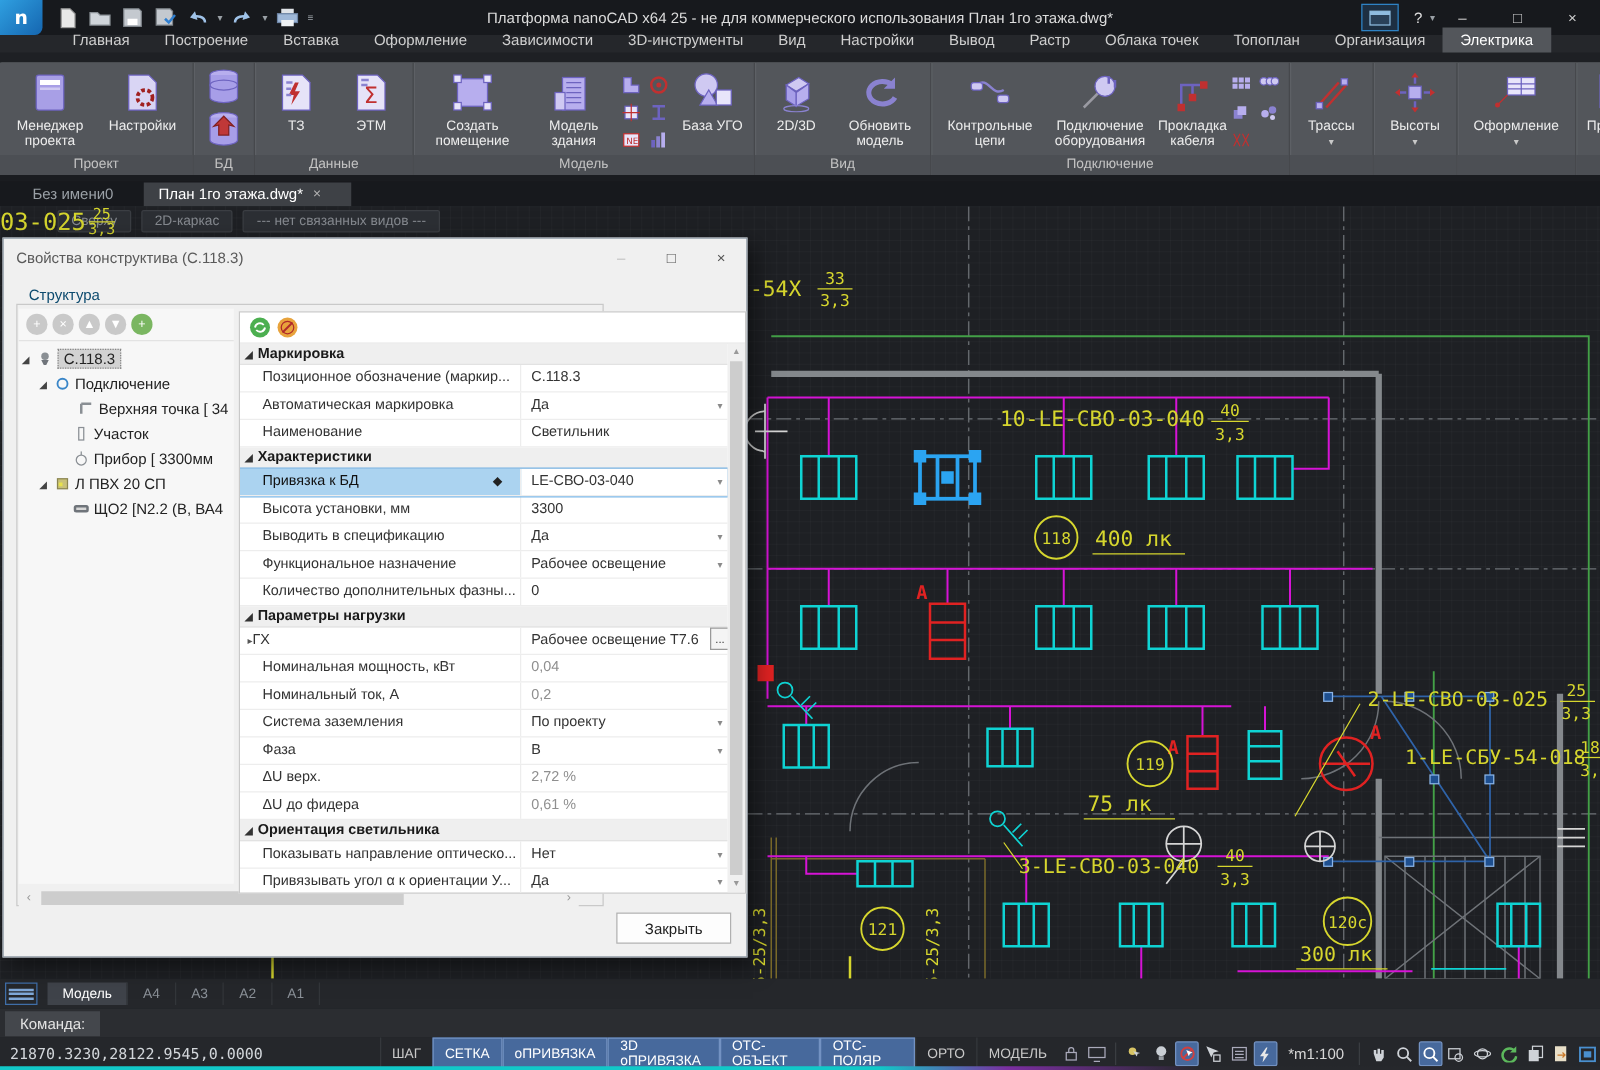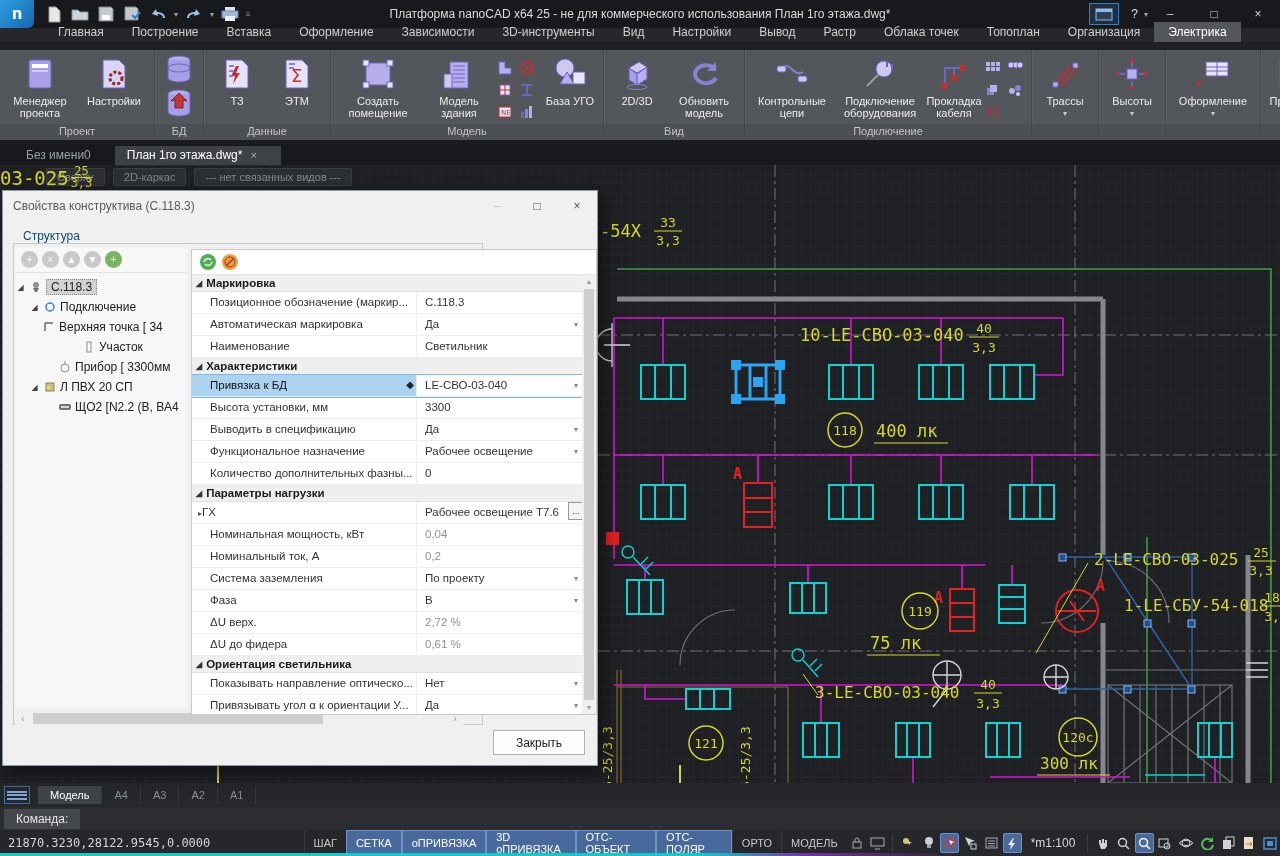--- a/index.html
+++ b/index.html
@@ -109,21 +109,21 @@
   .gico.comp{background:#e8a33c;color:#b02a2a}
   .pgrid{position:relative}
   .pcat{height:17px;background:#efefef;display:flex;align-items:center;font-weight:bold;color:#1a1a1a;
     border-bottom:1px solid #e2e2e2;padding-left:4px;font-size:11.5px}
   .pcat .exp{font-size:8px;margin-right:4px;color:#333}
   .prow{height:22px;display:flex;border-bottom:1px solid #ededed;font-size:11.5px;align-items:stretch}
   .pl{width:225px;padding:4px 2px 0 18px;color:#333;white-space:nowrap;overflow:hidden;border-right:1px solid #ededed}
   .pv{flex:1;padding:4px 4px 0 8px;color:#333;display:flex;align-items:flex-start;white-space:nowrap;overflow:hidden}
   .pv .dd{margin-left:auto;color:#8a8a8a;font-size:8px;padding-top:2px}
   .pv.gray{color:#8f8f8f}
-  .rowsel .pl{background:#abd3f0;display:flex;justify-content:space-between;padding-right:2px;color:#111}
+  .rowsel .pl{background:#abd3f0;display:flex;justify-content:space-between;padding-right:14px;color:#111}
   .rowsel{outline:1px solid #7db8e8}
   .diamond{color:#222;font-size:10px}
   .gexp{width:10px;margin-left:-12px;font-size:8px;color:#555}
   .vscroll{position:absolute;right:0;top:25px;width:14px;bottom:0;background:#f0f0f0;display:flex;flex-direction:column;align-items:center}
   .vscroll .ar{font-size:7px;color:#999;padding:3px 0}
   .vthumb{width:10px;flex:1;background:#cdcdcd;margin:1px 0}
   .ellip{position:absolute;right:-2px;width:16px;height:18px;border:1px solid #999;background:#f4f4f4;
     font-size:9px;text-align:center;line-height:16px;color:#333}
   .closebtn{position:absolute;right:12px;bottom:10px;width:92px;height:25px;background:#fdfdfd;border:1px solid #b0b0b0;
     font-size:12px;color:#222;display:flex;align-items:center;justify-content:center}
@@ -827,29 +827,29 @@
       </div>
       <div class="trow" style="padding-left:14px">
         <span class="texp">◢</span>
         <span class="ticon">
             <svg width="12" height="12">
               <circle cx="6" cy="6" r="4" fill="none" stroke="#3a86c8" stroke-width="1.5"></circle>
             </svg>
           </span>
         <span>Подключение</span>
       </div>
-      <div class="trow" style="padding-left:24px">
+      <div class="trow" style="padding-left:44px">
         <span class="ticon">
             <svg width="12" height="12">
               <path d="M2 2h8M2 2v8" stroke="#8a8f94" stroke-width="2" fill="none"></path>
             </svg>
           </span>
         <span>Верхняя точка [ 34</span>
       </div>
-      <div class="trow" style="padding-left:64px">
+      <div class="trow" style="padding-left:40px">
         <span class="ticon">
             <svg width="12" height="12">
               <rect x="4" y="1" width="4" height="10" fill="none" stroke="#8a8f94"></rect>
             </svg>
           </span>
         <span>Участок</span>
       </div>
       <div class="trow" style="padding-left:40px">
         <span class="ticon">
             <svg width="12" height="12">

